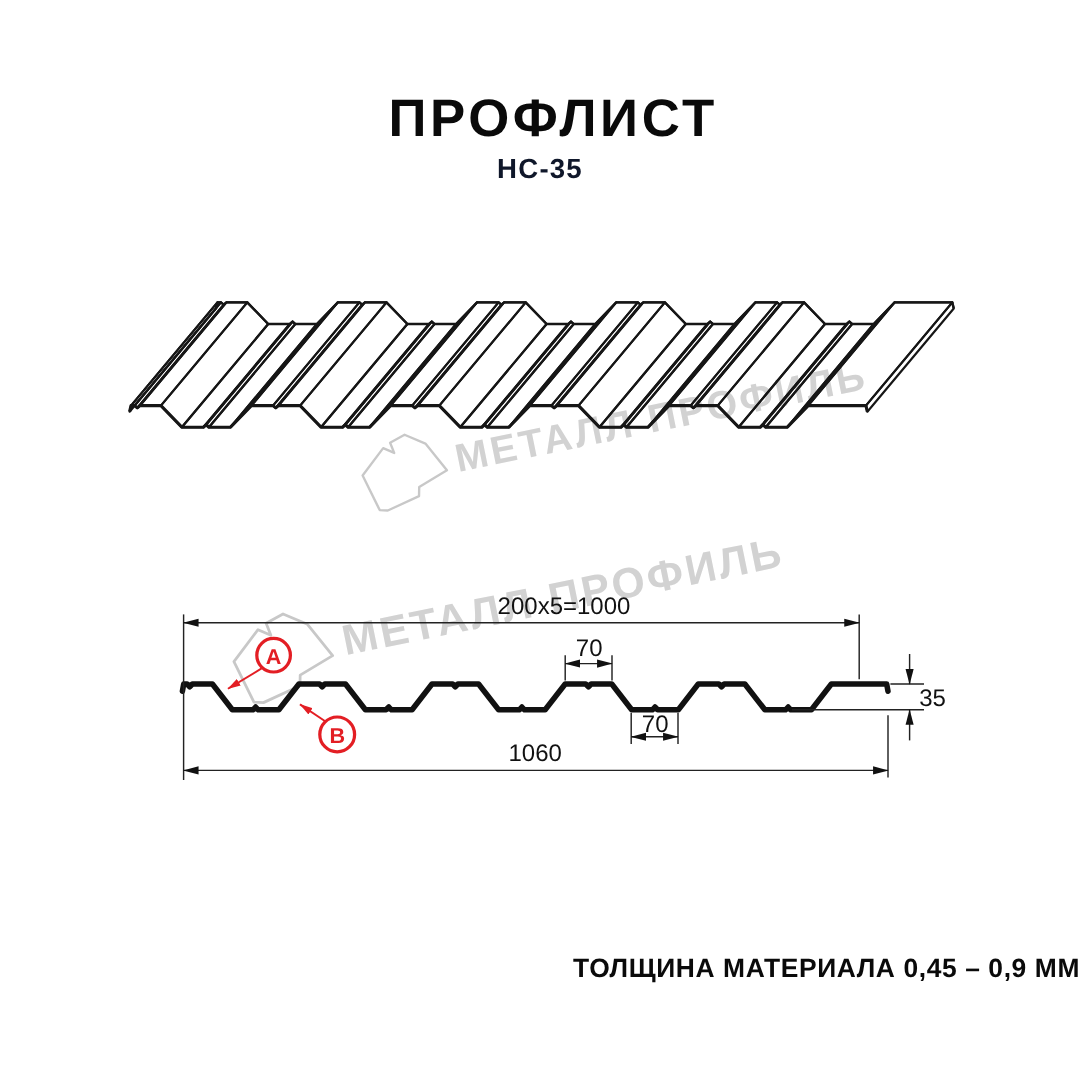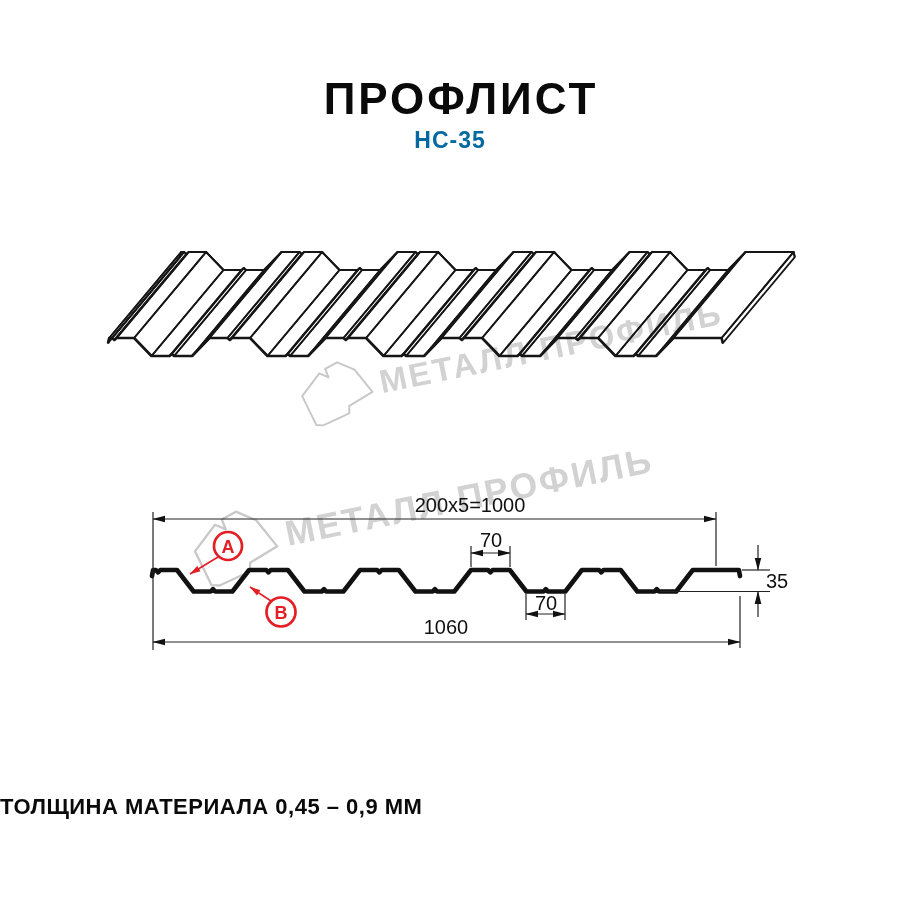--- a/index.html
+++ b/index.html
@@ -1,22 +1,22 @@
 <!DOCTYPE html>
 <html><head>
 <meta charset="utf-8">
 <style>
   html,body{margin:0;padding:0;background:#ffffff;}
   #stage{position:relative;width:900px;height:900px;background:#ffffff;overflow:hidden;
          font-family:"Liberation Sans",sans-serif;}
   .title{position:absolute;left:0;right:0;top:74px;text-align:center;
          font-size:44px;font-weight:800;letter-spacing:3px;color:#0a0a0a;margin-left:22px;}
   .subtitle{position:absolute;left:0;right:0;top:127px;text-align:center;
-         font-size:23px;font-weight:600;letter-spacing:1px;color:#0369a1;}
-  .footer{position:absolute;left:0;right:0;top:794px;text-align:left;
+         font-size:23px;font-weight:600;letter-spacing:1px;color:#0f172a;}
+  .footer{position:absolute;left:0;right:0;top:794px;text-align:right;
          font-size:22px;font-weight:600;letter-spacing:0.5px;color:#0a0a0a;}
   svg{position:absolute;left:0;top:0;}
   .dimtxt{font-family:"Liberation Sans",sans-serif;font-size:20px;fill:#111;}
   .wmtxt{font-family:"Liberation Sans",sans-serif;font-weight:700;fill:#d2d2d2;}
   .redtxt{font-family:"Liberation Sans",sans-serif;font-size:18px;font-weight:700;fill:#e31e24;}
   .dimline{stroke:#222;stroke-width:1.2;fill:none;}
   .redline{stroke:#e31e24;stroke-width:1.6;fill:none;}
   .redcircle{stroke:#e31e24;stroke-width:2.7;fill:none;}
   .wmlogo{stroke:#c8c8c8;stroke-width:2.4;fill:none;stroke-linejoin:round;}
 </style>

